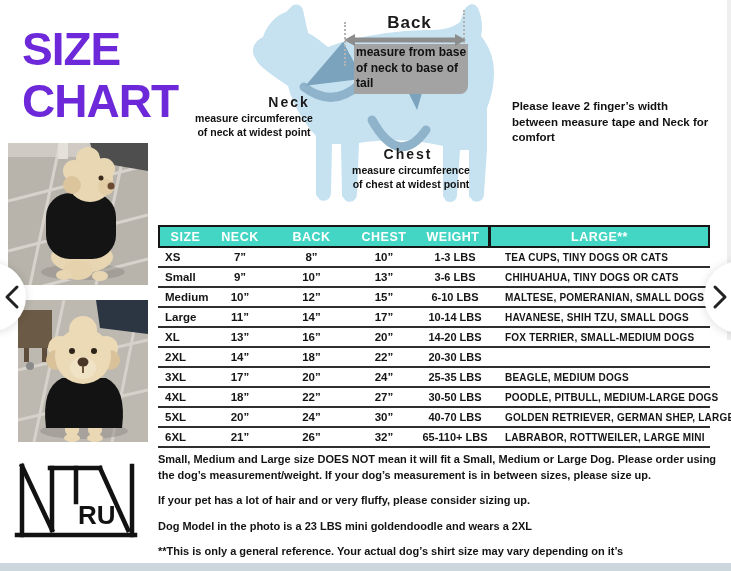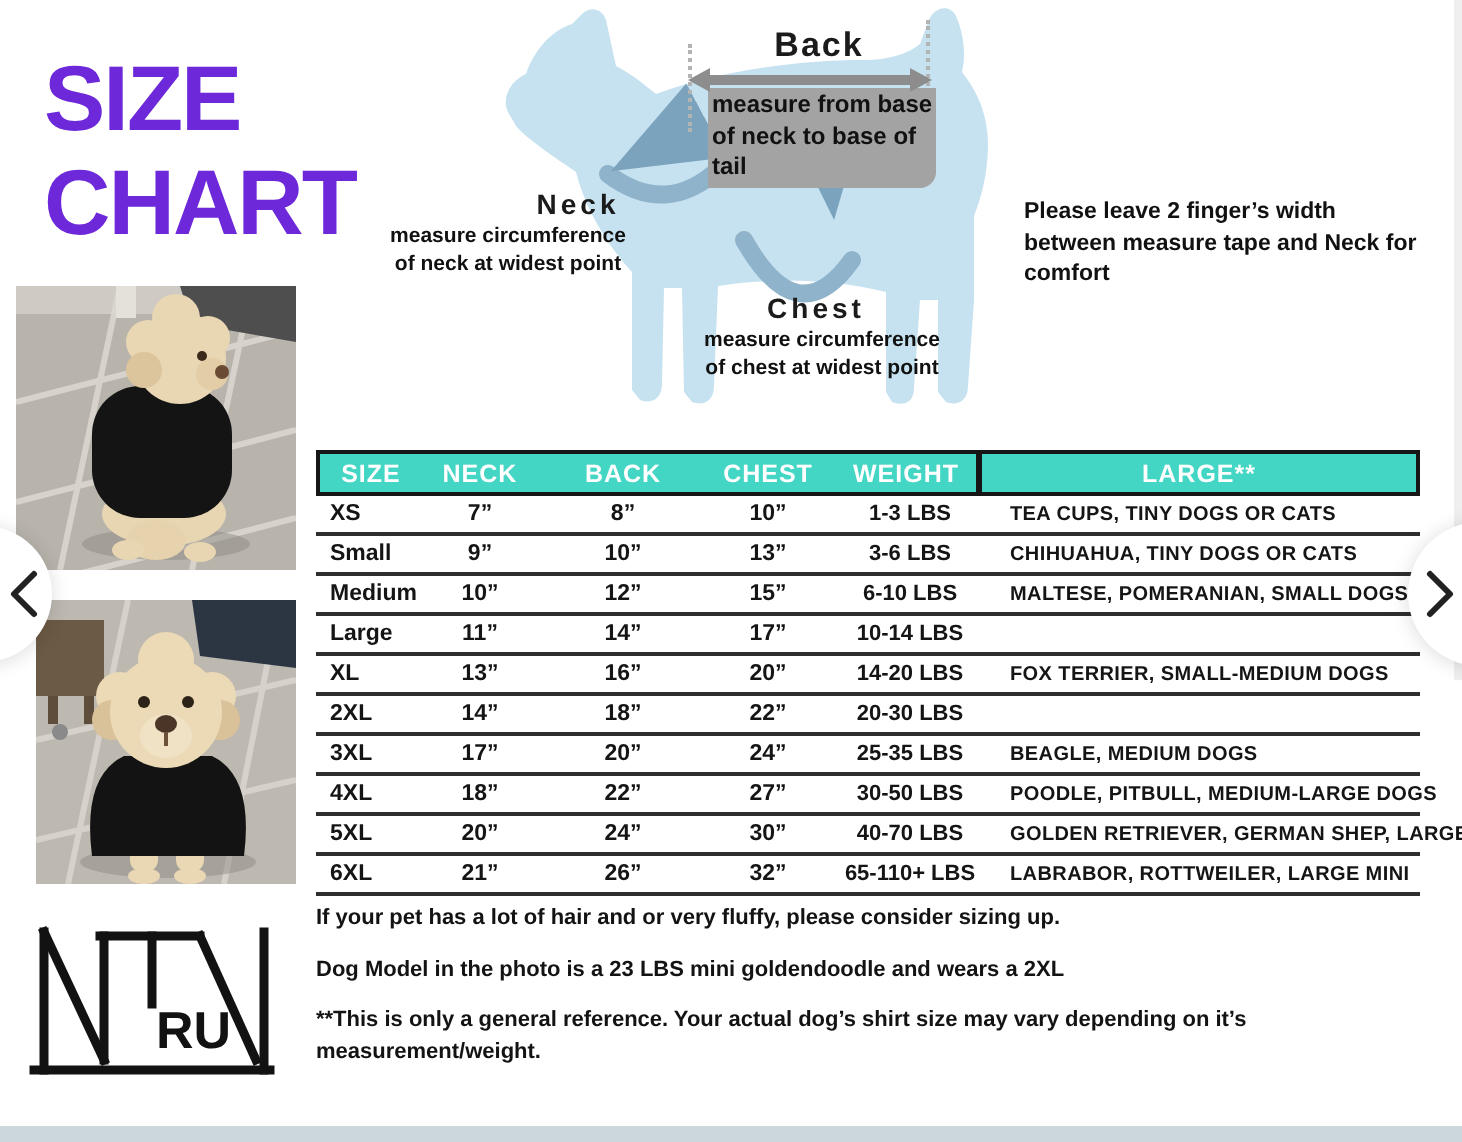--- a/index.html
+++ b/index.html
@@ -218,20 +218,21 @@
       <span class="c c-weight">6-10 LBS</span>
       <span class="c c-breeds">MALTESE, POMERANIAN, SMALL DOGS</span>
     </div>
 
     <div class="t-row">
       <span class="c c-size">Large</span>
       <span class="c c-neck">11”</span>
       <span class="c c-back">14”</span>
       <span class="c c-chest">17”</span>
       <span class="c c-weight">10-14 LBS</span>
+      <span class="c c-breeds">HAVANESE, SHIH TZU, SMALL DOGS</span>
     </div>
 
     <div class="t-row">
       <span class="c c-size">XL</span>
       <span class="c c-neck">13”</span>
       <span class="c c-back">16”</span>
       <span class="c c-chest">20”</span>
       <span class="c c-weight">14-20 LBS</span>
       <span class="c c-breeds">FOX TERRIER, SMALL-MEDIUM DOGS</span>
     </div>
@@ -276,20 +277,21 @@
       <span class="c c-neck">21”</span>
       <span class="c c-back">26”</span>
       <span class="c c-chest">32”</span>
       <span class="c c-weight">65-110+ LBS</span>
       <span class="c c-breeds">LABRABOR, ROTTWEILER, LARGE MINI</span>
     </div>
   </div>
   </div>
 
   <div class="notes">
+    <p class="note">Small, Medium and Large size DOES NOT mean it will fit a Small, Medium or Large Dog.  Please order using the dog’s measurement/weight. If your dog’s measurement is in between sizes, please size up.</p>
 
     <p class="note">If your pet has a lot of hair and or very fluffy, please consider sizing up.</p>
 
     <p class="note">Dog Model in the photo is a 23 LBS mini goldendoodle and wears a 2XL</p>
 
     <p class="note">**This is only a general reference.  Your actual dog’s shirt size may vary depending on it’s measurement/weight.</p>
   </div>
 
   <svg class="logo" width="126" height="84" viewBox="0 0 126 84">
     <g stroke="#121212" stroke-width="4.5" fill="none" stroke-linecap="square">

